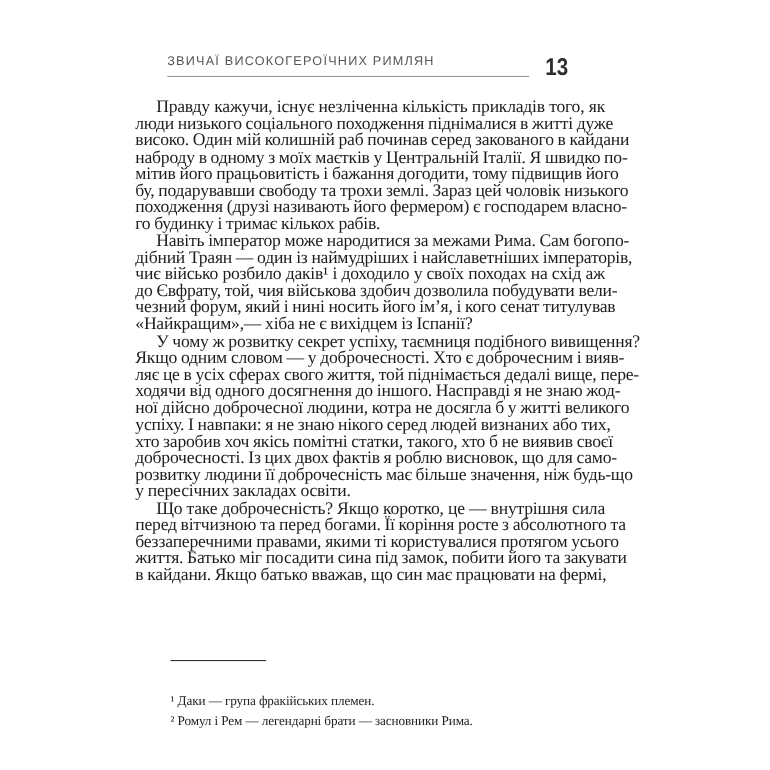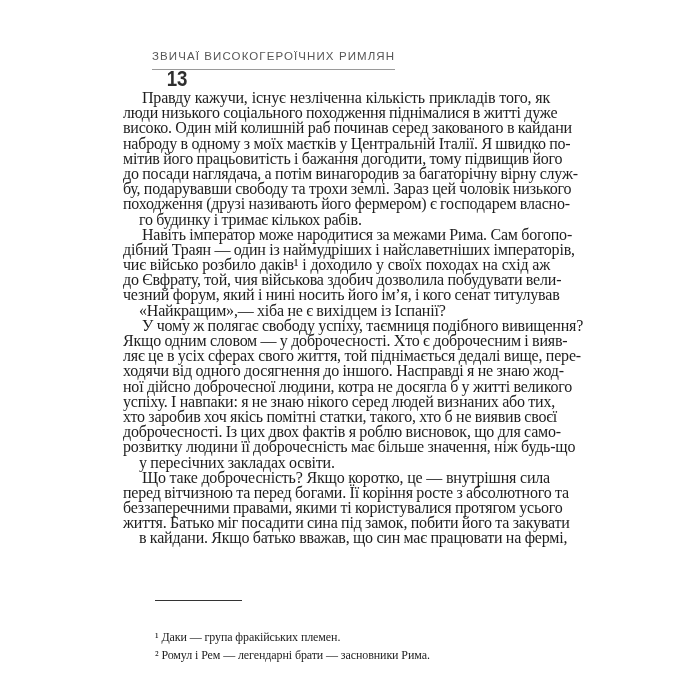--- a/index.html
+++ b/index.html
@@ -12,22 +12,21 @@
     font-family: "Liberation Serif", serif;
   }
 
   
   .running-header {
     position: absolute;
     left: 152px;
     top: 46px;
     width: 364px;
     display: flex;
-    align-items: flex-start;
-    flex-direction: column;
+    align-items: flex-end;
   }
   .header-rule-wrap {
     flex: 1;
     border-bottom: 1px solid #9a9a9a;
     padding-bottom: 5px;
   }
   .chapter-title {
     font-family: "Liberation Sans", sans-serif;
     font-size: 11.5px;
     letter-spacing: 1.1px;
@@ -57,21 +56,21 @@
     letter-spacing: -0.2px;
     word-spacing: -0.3px;
   }
   .body-line {
     white-space: nowrap;
     text-align: justify;
     text-align-last: justify;
     height: 15.2px;
   }
   .body-line.para-first { text-indent: 19px; }
-  .body-line.para-last  { text-align-last: left; margin-left: 16px; }
+  .body-line.para-last  { text-align-last: left; }
 
   
   .footnote-separator {
     position: absolute;
     left: 155px;
     top: 600px;
     width: 87px;
     height: 0;
     border-top: 1.5px solid #333333;
   }
@@ -98,35 +97,34 @@
     <span class="page-number">13</span>
   </div>
 
   <div class="page-body">
       <div class="paragraph">
         <div class="body-line para-first">Правду кажучи, існує незліченна кількість прикладів того, як</div>
         <div class="body-line">люди низького соціального походження піднімалися в житті дуже</div>
         <div class="body-line">високо. Один мій колишній раб починав серед закованого в кайдани</div>
         <div class="body-line">наброду в одному з моїх маєтків у Центральній Італії. Я швидко по-</div>
         <div class="body-line">мітив його працьовитість і бажання догодити, тому підвищив його</div>
-        <div class="body-line">до посади наглядача, а потім винагородив за багаторічну вірну служ-</div>
         <div class="body-line">бу, подарувавши свободу та трохи землі. Зараз цей чоловік низького</div>
         <div class="body-line">походження (друзі називають його фермером) є господарем власно-</div>
         <div class="body-line para-last">го будинку і тримає кількох рабів.</div>
       </div>
       <div class="paragraph">
         <div class="body-line para-first">Навіть імператор може народитися за межами Рима. Сам богопо-</div>
         <div class="body-line">дібний Траян — один із наймудріших і найславетніших імператорів,</div>
         <div class="body-line">чиє військо розбило даків¹ і доходило у своїх походах на схід аж</div>
         <div class="body-line">до Євфрату, той, чия військова здобич дозволила побудувати вели-</div>
         <div class="body-line">чезний форум, який і нині носить його ім’я, і кого сенат титулував</div>
         <div class="body-line para-last">«Найкращим»,— хіба не є вихідцем із Іспанії?</div>
       </div>
       <div class="paragraph">
-        <div class="body-line para-first">У чому ж полягає свободу успіху, таємниця подібного вивищення?</div>
+        <div class="body-line para-first">У чому ж розвитку секрет успіху, таємниця подібного вивищення?</div>
         <div class="body-line">Якщо одним словом — у доброчесності. Хто є доброчесним і вияв-</div>
         <div class="body-line">ляє це в усіх сферах свого життя, той піднімається дедалі вище, пере-</div>
         <div class="body-line">ходячи від одного досягнення до іншого. Насправді я не знаю жод-</div>
         <div class="body-line">ної дійсно доброчесної людини, котра не досягла б у житті великого</div>
         <div class="body-line">успіху. І навпаки: я не знаю нікого серед людей визнаних або тих,</div>
         <div class="body-line">хто заробив хоч якісь помітні статки, такого, хто б не виявив своєї</div>
         <div class="body-line">доброчесності. Із цих двох фактів я роблю висновок, що для само-</div>
         <div class="body-line">розвитку людини її доброчесність має більше значення, ніж будь-що</div>
         <div class="body-line para-last">у пересічних закладах освіти.</div>
       </div>

